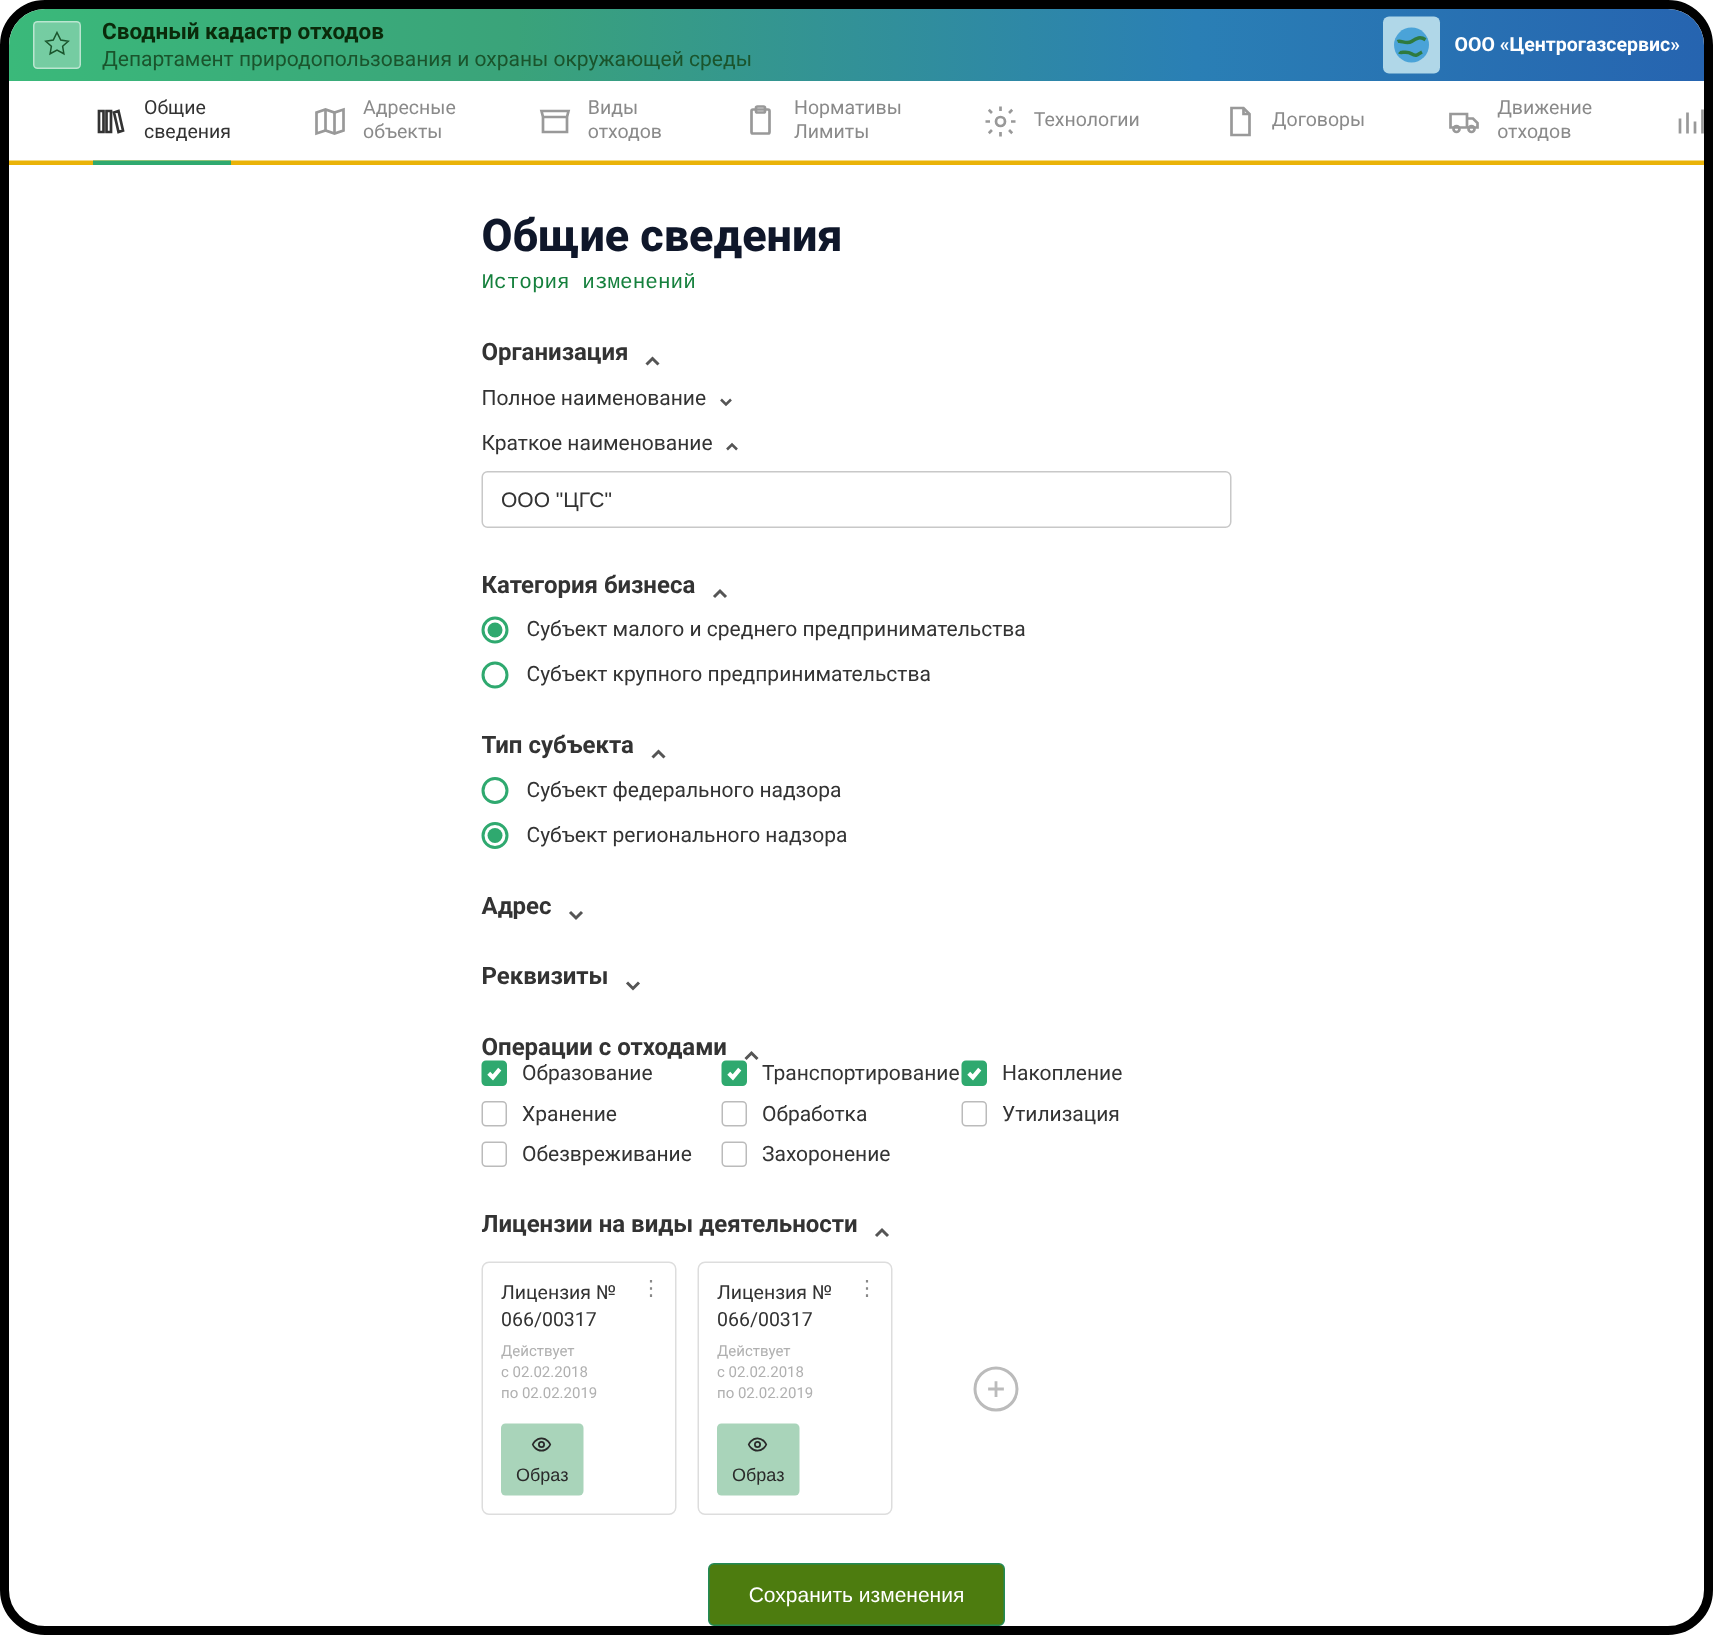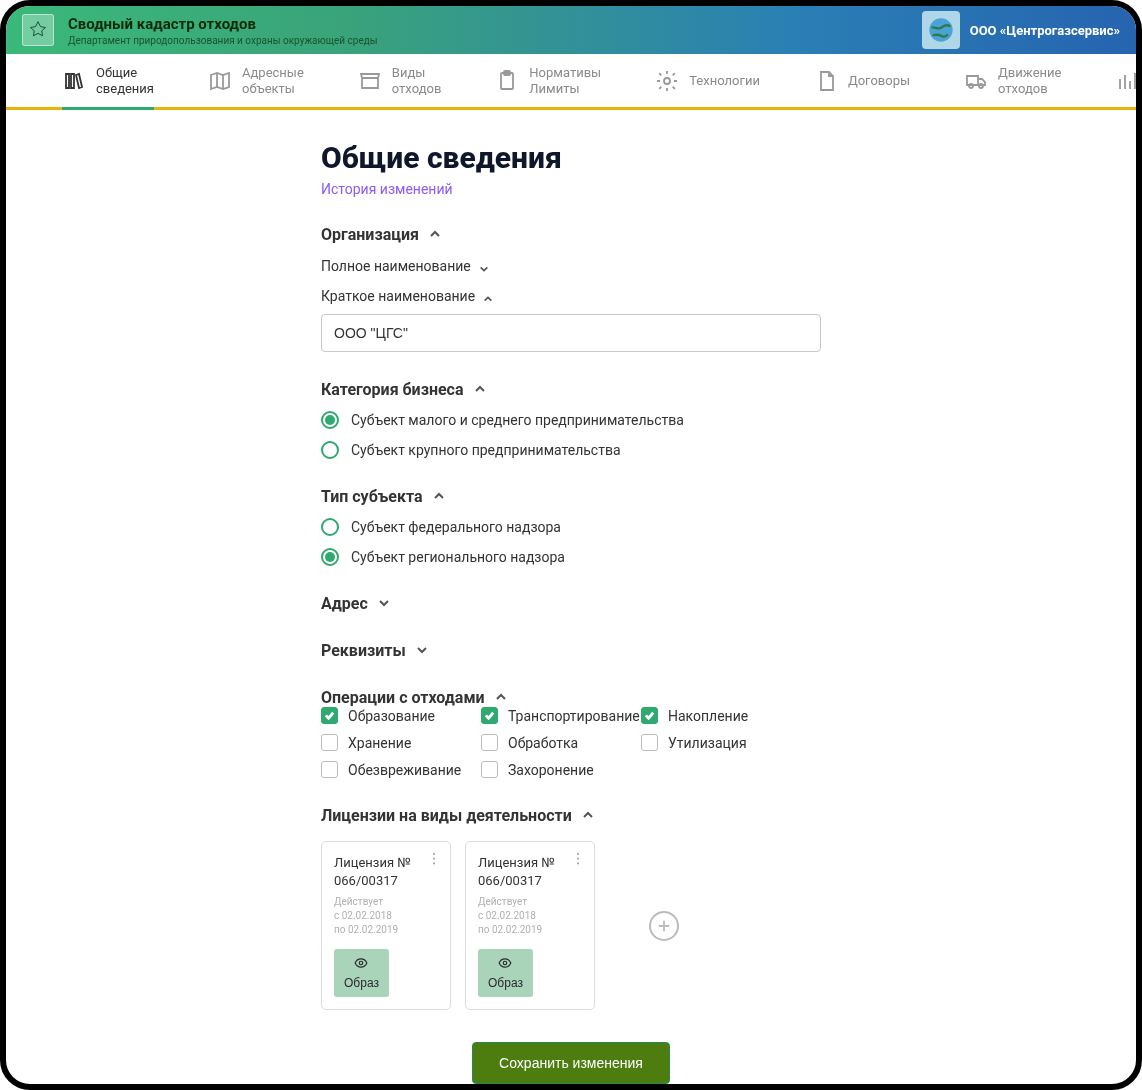--- a/index.html
+++ b/index.html
@@ -3,38 +3,38 @@
 <meta charset="utf-8">
 <style>
 * { box-sizing: border-box; margin: 0; padding: 0; }
 body { font-family: -apple-system, "Segoe UI", Roboto, Arial, sans-serif; background:#fff; color:#333; }
 .frame { width:1142px; height:1090px; border:6px solid #000; border-radius:30px; overflow:hidden; background:#fff; position:relative; }
 
 .header { height:48px; background:linear-gradient(90deg,#3ab97a 0%,#3aa37a 30%,#2a7fb5 70%,#2664b0 100%); display:flex; align-items:center; padding:0 16px; color:#fff; }
 .header-logo { width:32px; height:32px; background:rgba(255,255,255,0.3); border:1px solid rgba(255,255,255,.5); border-radius:3px; display:flex; align-items:center; justify-content:center; font-size:10px; }
 .header-titles { margin-left:14px; flex:1; }
 .header-title { font-size:15px; font-weight:700; color:#0a2a0a; }
-.header-sub { font-size:10px; color:#1a542c; margin-top:2px; }
+.header-sub { font-size:14px; color:#1a542c; margin-top:2px; }
 .header-org { display:flex; align-items:center; gap:10px; }
 .globe { width:38px; height:38px; background:#b0d7e8; border-radius:4px; display:flex; align-items:center; justify-content:center; font-size:22px; }
 .org-name { font-size:13px; font-weight:700; color:#fff; }
 
 .nav { height:56px; border-bottom:3px solid #eab308; display:flex; align-items:center; padding:0 56px; gap:54px; }
 .nav-item { display:flex; align-items:center; gap:10px; color:#8a8a8a; font-size:13px; line-height:1.2; cursor:pointer; padding:14px 0; }
 .nav-item.active { color:#333; border-bottom:3px solid #2fa96f; padding-bottom:11px; }
 .nav-icon { width:24px; height:24px; display:flex; align-items:center; justify-content:center; }
 .nav-icon svg { stroke:#999; fill:none; stroke-width:1.8; }
 .nav-item.active .nav-icon svg { stroke:#333; }
 
 .main { padding:30px 0 30px 0; display:flex; justify-content:center; }
 .content { width:500px; }
 .page-title { font-size:30px; font-weight:800; color:#0f172a; }
-.page-sub { font-size:14px; color:#8b5cf6; margin-top:6px; }
-
-.sec-title { font-size:16px; font-weight:700; color:#333; margin-top:28px; display:flex; align-items:flex-start; gap:10px; cursor:pointer; }
+.page-sub { font-size:14px; color:#15803d; margin-top:6px;font-family:Liberation Mono, monospace; }
+
+.sec-title { font-size:16px; font-weight:700; color:#333; margin-top:28px; display:flex; align-items:flex-end; gap:10px; cursor:pointer; }
 .chev { width:12px; height:12px; }
 .chev svg { stroke:#555; stroke-width:2; fill:none; }
 
 .field-row { font-size:14px; color:#333; margin-top:14px; display:flex; align-items:center; gap:8px; cursor:pointer; }
 .field-row .chev { width:10px; height:10px; }
 
 .input { width:100%; border:1px solid #c8c8c8; border-radius:4px; padding:10px 12px; font-size:14px; margin-top:10px; color:#333; }
 
 .radio-row { display:flex; align-items:center; gap:12px; margin-top:12px; font-size:14px; cursor:pointer; }
 .radio { width:18px; height:18px; border-radius:50%; border:2px solid #2fa96f; display:flex; align-items:center; justify-content:center; }

